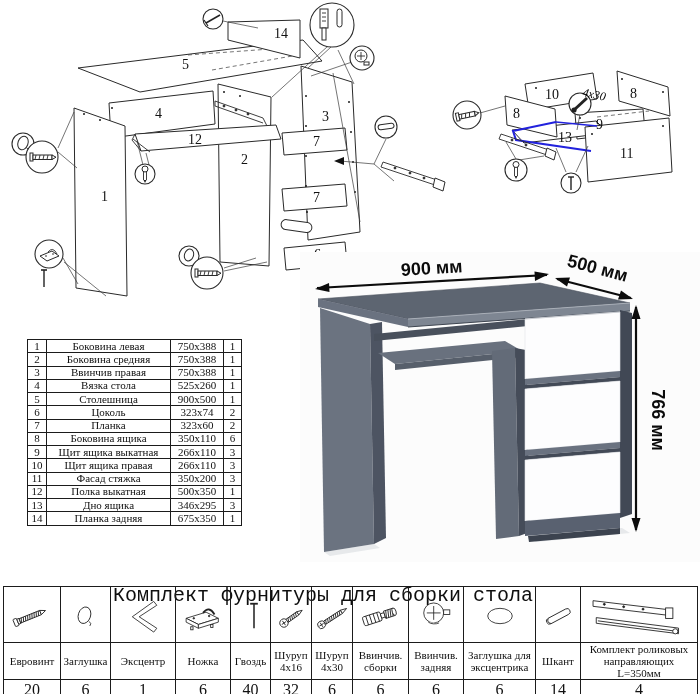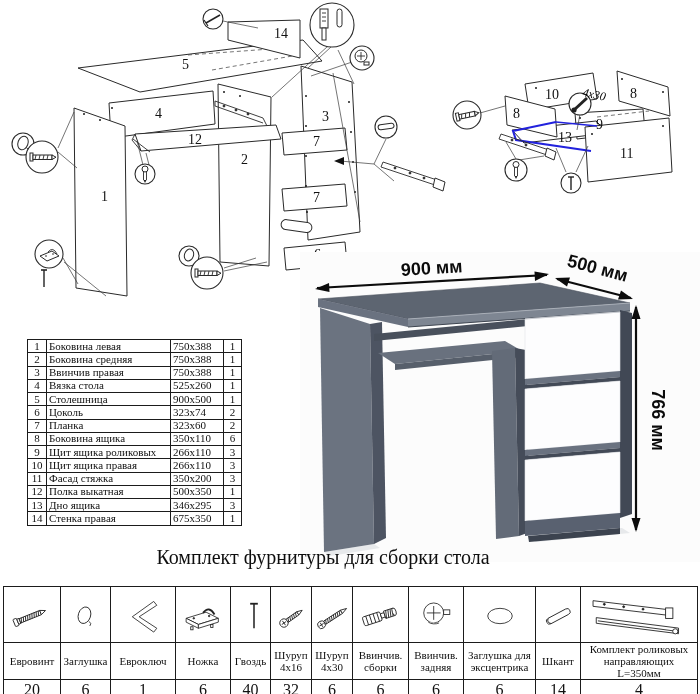--- a/index.html
+++ b/index.html
@@ -13,25 +13,25 @@
   .edge{stroke:#2a2a2a;stroke-width:1;fill:#fff;}
   .edge2{stroke:#2a2a2a;stroke-width:0.9;fill:none;}
   .callout{stroke:#2a2a2a;stroke-width:1.1;fill:#fff;}
   .hole{fill:#1c1c1c;}
   
   #parts-table{border-collapse:collapse;table-layout:fixed;width:214px;}
   #parts-table td{border:1px solid #1b1b1b;font-size:11px;line-height:11px;
         padding:0 2px;white-space:nowrap;overflow:hidden;}
   #parts-table tr{height:13.25px;}
   .pt-num{text-align:center;}
-  .pt-name{text-align:left;font-family:Liberation Serif, serif;}
-  .pt-size{text-align:left;}
+  .pt-name{text-align:center;font-family:Liberation Serif, serif;}
+  .pt-size{text-align:center;}
   .pt-qty{text-align:center;}
   
-  #hw-title{top:546px;left:40px;width:566px;text-align:center;font-size:20px;color:#0e0e0e;}
+  #hw-title{top:584px;left:40px;width:566px;text-align:center;font-size:20px;color:#0e0e0e;font-family:Liberation Mono, monospace;}
   
   #hw-table{border-collapse:collapse;table-layout:fixed;width:694px;}
   #hw-table td{border:1px solid #1b1b1b;text-align:center;vertical-align:middle;padding:0;overflow:hidden;}
   #hw-table tr.r-icons{height:56px;}
   #hw-table tr.r-labels{height:28px;}
   #hw-table tr.r-qty{height:21px;}
   .hw-label{font-size:11px;line-height:12px;}
   .hw-qty{font-size:16px;}
   .hw-icon svg{display:block;margin:2px auto 0;}
 </style>
@@ -333,21 +333,21 @@
           <td class="pt-qty">2</td>
         </tr>
         <tr>
           <td class="pt-num">8</td>
           <td class="pt-name">Боковина ящика</td>
           <td class="pt-size">350x110</td>
           <td class="pt-qty">6</td>
         </tr>
         <tr>
           <td class="pt-num">9</td>
-          <td class="pt-name">Щит ящика роликовых</td>
+          <td class="pt-name">Щит ящика выкатная</td>
           <td class="pt-size">266x110</td>
           <td class="pt-qty">3</td>
         </tr>
         <tr>
           <td class="pt-num">10</td>
           <td class="pt-name">Щит ящика правая</td>
           <td class="pt-size">266x110</td>
           <td class="pt-qty">3</td>
         </tr>
         <tr>
@@ -363,21 +363,21 @@
           <td class="pt-qty">1</td>
         </tr>
         <tr>
           <td class="pt-num">13</td>
           <td class="pt-name">Дно ящика</td>
           <td class="pt-size">346x295</td>
           <td class="pt-qty">3</td>
         </tr>
         <tr>
           <td class="pt-num">14</td>
-          <td class="pt-name">Стенка правая</td>
+          <td class="pt-name">Планка задняя</td>
           <td class="pt-size">675x350</td>
           <td class="pt-qty">1</td>
         </tr>
       </tbody>
   </table>
 
   <svg class="abs" style="left:300px;top:252px" width="400" height="310" viewBox="0 0 400 310">
     <rect x="0" y="0" width="400" height="310" fill="#fcfcfc"></rect>
 
     <polygon points="24,300 74,292 80,296 30,304" fill="#e7e9eb"></polygon>
@@ -589,21 +589,21 @@
           </td>
         </tr>
       <tr class="r-labels" id="hw-labels">
           <td class="hw-label">
             <div>Евровинт</div>
           </td>
           <td class="hw-label">
             <div>Заглушка</div>
           </td>
           <td class="hw-label">
-            <div>Евроключ</div>
+            <div>Эксцентр</div>
           </td>
           <td class="hw-label">
             <div>Ножка</div>
           </td>
           <td class="hw-label">
             <div>Гвоздь</div>
           </td>
           <td class="hw-label">
             <div>Шуруп</div>
             <div>4x16</div>

